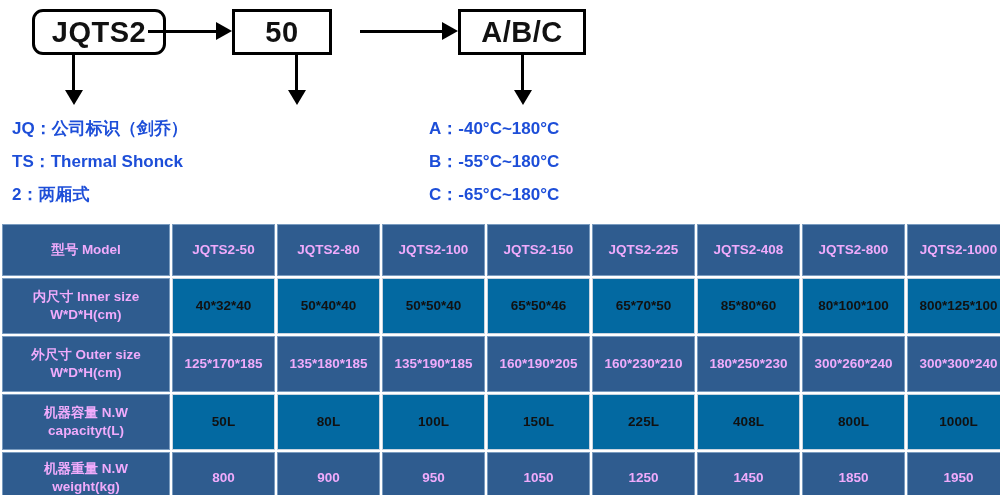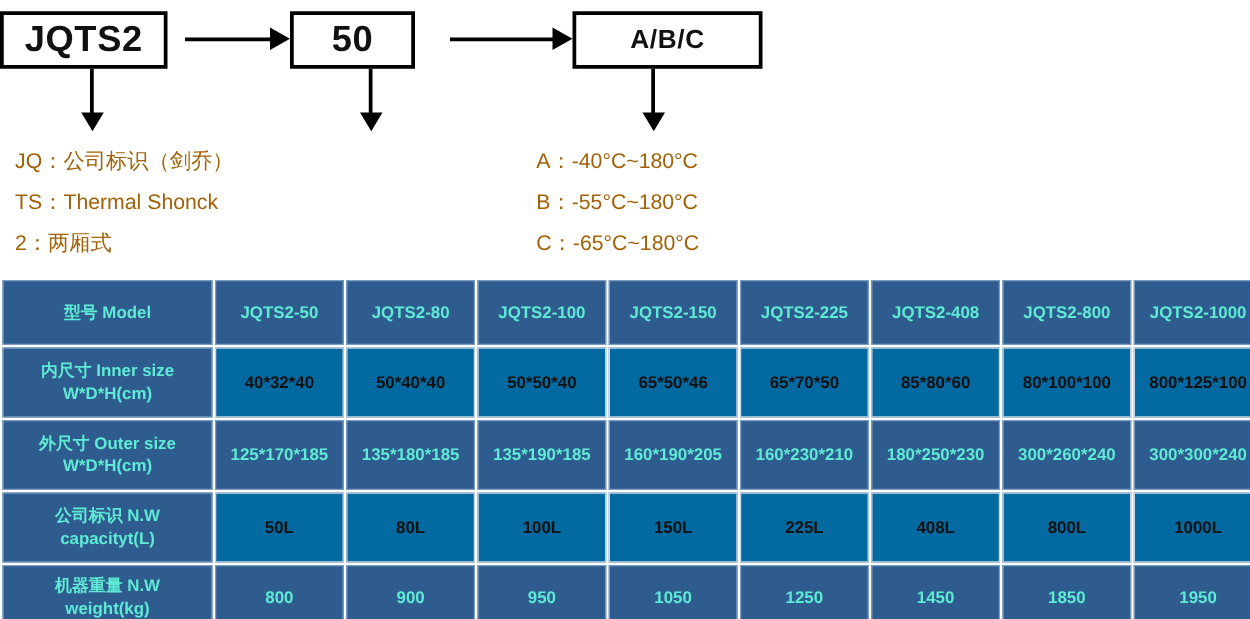--- a/index.html
+++ b/index.html
@@ -22,23 +22,23 @@
     position: absolute;
     border: 3px solid #000000;
     background: #ffffff;
     display: flex;
     align-items: center;
     justify-content: center;
     font-weight: 700;
     color: #111111;
     letter-spacing: 0.5px;
   }
-  #box-model   { left: 0;  top: 9px;  width: 134px; height: 46px; font-size: 29px; }
+  #box-model   { left: 32px;  top: 9px;  width: 134px; height: 46px; font-size: 29px; border-radius: 11px; }
   #box-volume  { left: 232px; top: 9px;  width: 100px; height: 46px; font-size: 29px; }
-  #box-temp    { left: 458px; top: 9px;  width: 152px; height: 46px; font-size: 21px; }
+  #box-temp    { left: 458px; top: 9px;  width: 128px; height: 46px; font-size: 29px; }
 
   
   .h-line {
     position: absolute;
     height: 3px;
     background: #000000;
     top: 30px;
   }
   #line-1 { left: 148px; width: 72px; }
   #line-2 { left: 360px; width: 86px; }
@@ -79,22 +79,22 @@
   #varrow-3 { left: 514px; }
 
   
   .legend-col { position: absolute; }
   #legend-left  { left: 12px;  top: 112px; }
   #legend-mid   { left: 228px; top: 112px; }
   #legend-right { left: 429px; top: 112px; }
 
   .legend-line {
     font-size: 17px;
-    font-weight: 400;
-    color: #a16207;
+    font-weight: 700;
+    color: #1d4ed8;
     line-height: 33px;
     white-space: nowrap;
   }
 
   
   #spec-table {
     position: absolute;
     top: 222px;
     left: 0;
     width: 1000px;
@@ -108,21 +108,21 @@
     vertical-align: middle;
     font-size: 13.5px;
     font-weight: 700;
     line-height: 18px;
   }
   .col-label { width: 168px; }
   .col-data  { width: 103px; }
 
   .cell-blue {
     background: #2f5c8f;
-    color: #5eead4;
+    color: #f0abfc;
     border: 1px solid #7a9cc0;
     margin-left: 32px;
   }
   .cell-white {
     background: #0369a1;
     color: #111111;
     border: 1px solid #c9d4e0;
   }
 
   tr.row-header td { height: 52px; font-size: 14.5px; }
@@ -223,21 +223,21 @@
         <td class="cell-blue">135*180*185</td>
         <td class="cell-blue">135*190*185</td>
         <td class="cell-blue">160*190*205</td>
         <td class="cell-blue">160*230*210</td>
         <td class="cell-blue">180*250*230</td>
         <td class="cell-blue">300*260*240</td>
         <td class="cell-blue">300*300*240</td>
       </tr>
       <tr class="row-cap">
         <td class="cell-blue">
-          <span class="label-cell-text">公司标识 N.W</span>
+          <span class="label-cell-text">机器容量 N.W</span>
           <span class="label-cell-text">capacityt(L)</span>
         </td>
         <td class="cell-white">50L</td>
         <td class="cell-white">80L</td>
         <td class="cell-white">100L</td>
         <td class="cell-white">150L</td>
         <td class="cell-white">225L</td>
         <td class="cell-white">408L</td>
         <td class="cell-white">800L</td>
         <td class="cell-white">1000L</td>

